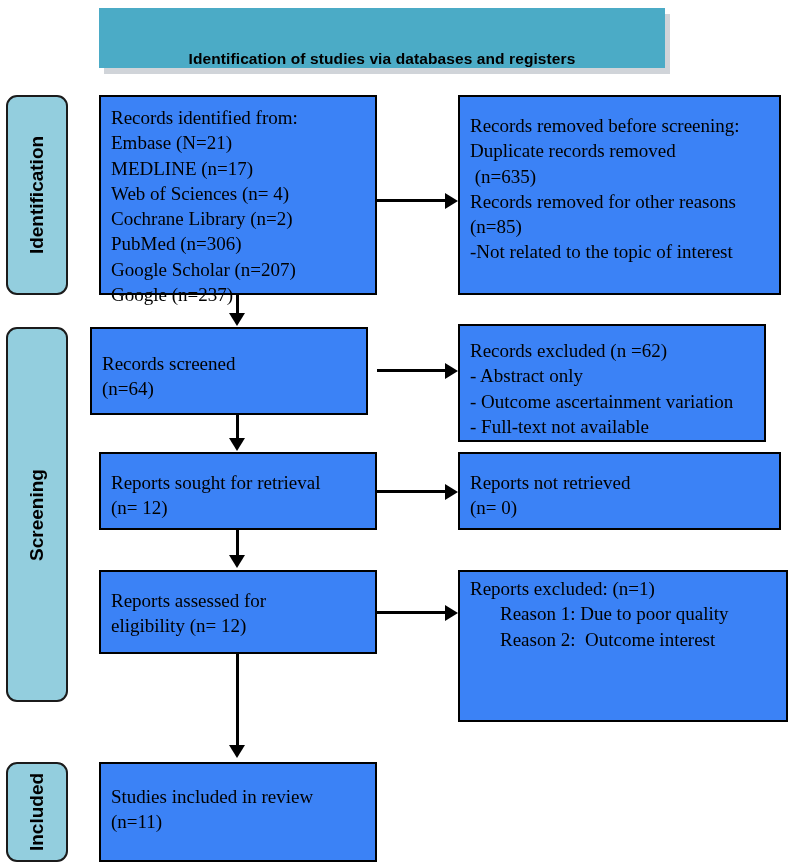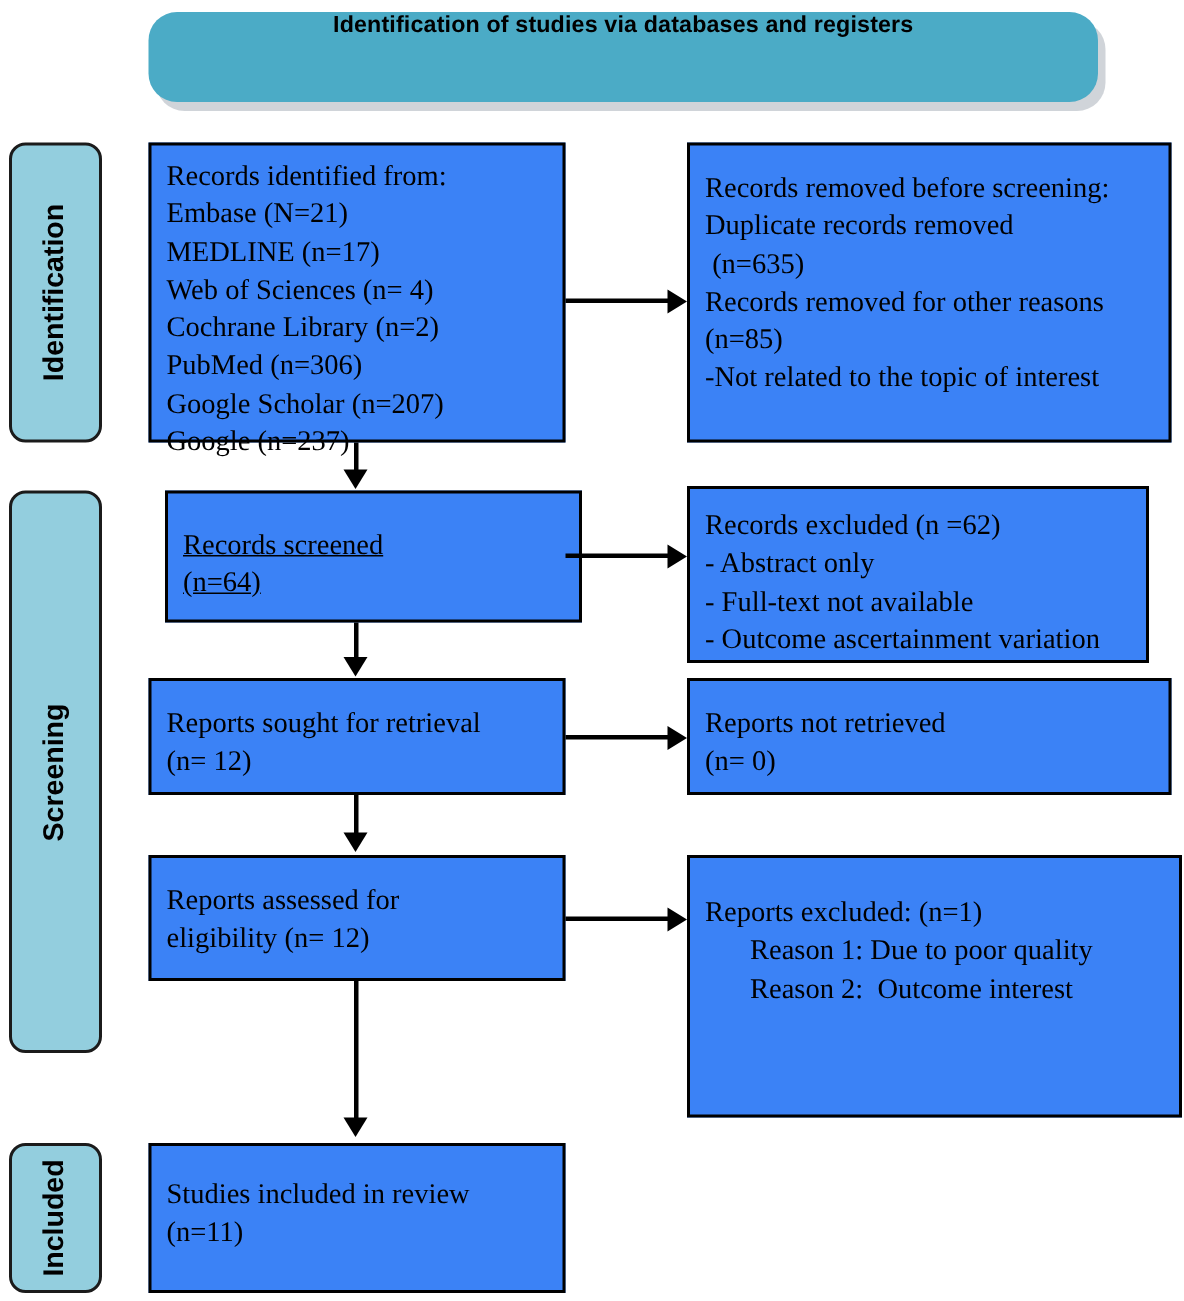--- a/index.html
+++ b/index.html
@@ -18,27 +18,27 @@
     height: 867px;
     background: #ffffff;
     overflow: hidden;
   }
 
   
   .banner {
     position: absolute;
     left: 99px;
     top: 8px;
-    width: 633px;
+    width: 566px;
     height: 60px;
     background: #4BABC6;
-    border-radius: 19px;
+    border-radius: 0;
     box-shadow: 5px 6px 0 0 rgba(200,205,210,0.85);
     display: flex;
-    align-items: flex-start;
+    align-items: flex-end;
     justify-content: center;
   }
   .banner-text {
     font-family: "Liberation Sans", "DejaVu Sans", sans-serif;
     font-weight: bold;
     font-size: 15.5px;
     letter-spacing: 0.1px;
     color: #000000;
     text-align: center;
   }
@@ -77,26 +77,26 @@
     box-sizing: border-box;
     padding: 8px 10px 6px 10px;
     font-size: 19px;
     line-height: 1.33;
   }
   .box .line { white-space: pre; }
   .box .indent { padding-left: 30px; }
 
   #box-identified       { left: 99px;  top: 95px;  width: 278px; height: 200px; }
   #box-removed          { left: 458px; top: 95px;  width: 323px; height: 200px; padding-top: 16px; }
-  #box-screened         { left: 110px;  top: 327px; width: 278px; height: 88px;  padding-top: 22px; text-decoration: underline; }
+  #box-screened         { left: 90px;  top: 327px; width: 278px; height: 88px;  padding-top: 22px; }
   #box-excluded-records { left: 458px; top: 324px; width: 308px; height: 118px; padding-top: 12px; }
   #box-sought           { left: 99px;  top: 452px; width: 278px; height: 78px;  padding-top: 16px; }
   #box-not-retrieved    { left: 458px; top: 452px; width: 323px; height: 78px;  padding-top: 16px; }
   #box-assessed         { left: 99px;  top: 570px; width: 278px; height: 84px;  padding-top: 16px; }
-  #box-excluded-reports { left: 458px; top: 570px; width: 330px; height: 175px; padding-top: 24px; }
+  #box-excluded-reports { left: 458px; top: 570px; width: 330px; height: 152px; padding-top: 4px; }
   #box-included         { left: 99px;  top: 762px; width: 278px; height: 100px; padding-top: 20px; }
 
   
   .conn { position: absolute; }
   .conn .stem-v {
     position: absolute;
     width: 3px;
     background: #000000;
     left: 0;
     top: 0;
@@ -163,22 +163,22 @@
   </div>
 
   <div class="box" id="box-screened">
     <div class="line">Records screened</div>
     <div class="line">(n=64)</div>
   </div>
 
   <div class="box" id="box-excluded-records">
     <div class="line">Records excluded (n =62)</div>
     <div class="line">- Abstract only</div>
+    <div class="line">- Outcome ascertainment variation</div>
     <div class="line">- Full-text not available</div>
-    <div class="line">- Outcome ascertainment variation</div>
   </div>
 
   <div class="box" id="box-sought">
     <div class="line">Reports sought for retrieval</div>
     <div class="line">(n= 12)</div>
   </div>
 
   <div class="box" id="box-not-retrieved">
     <div class="line">Reports not retrieved</div>
     <div class="line">(n= 0)</div>

